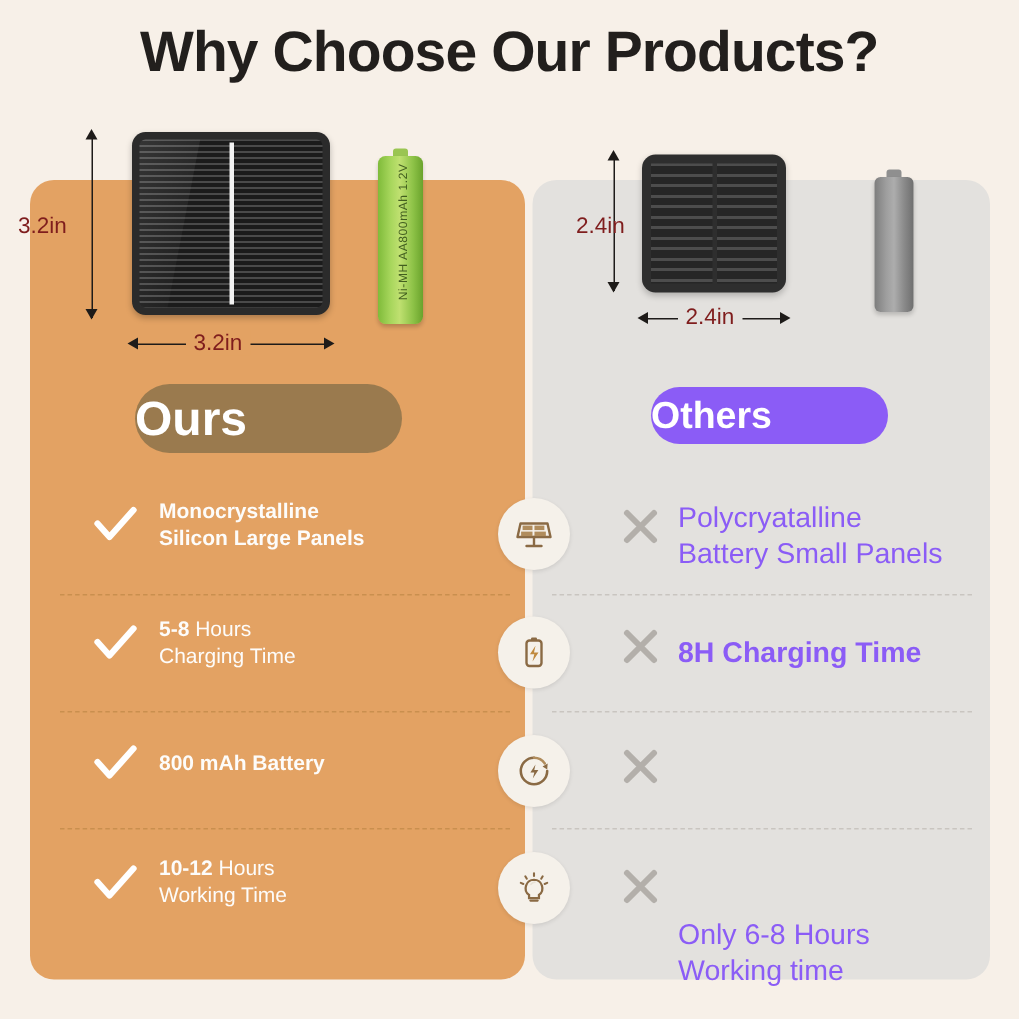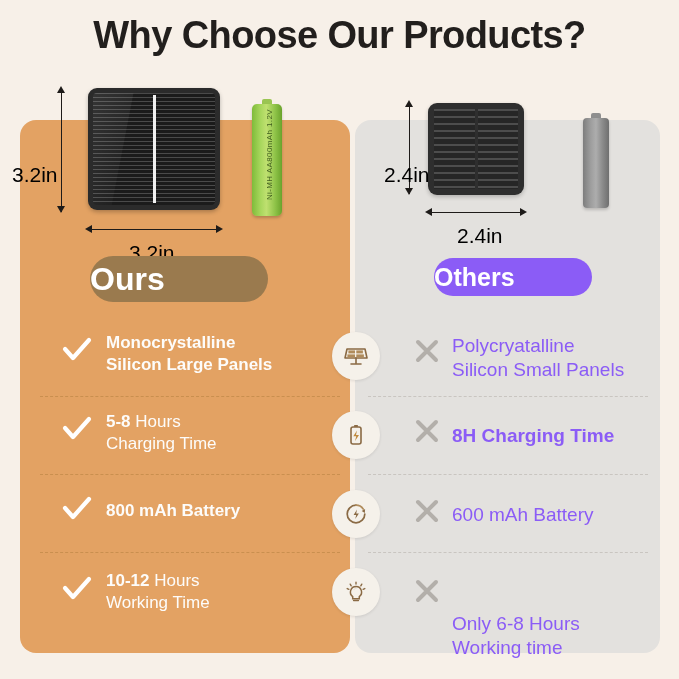--- a/index.html
+++ b/index.html
@@ -87,21 +87,21 @@
     position:absolute;left:0;top:5px;width:26px;height:90px;border-radius:4px;
     background:linear-gradient(to right,#7d7d7d 0%,#9e9e9e 30%,#adadad 50%,#8a8a8a 76%,#6f6f6f 100%);
     box-shadow:0 2px 3px rgba(0,0,0,.18);
   }
   .obatt-cap{
     position:absolute;left:8px;top:0px;width:10px;height:7px;
     background:#8f8f8f;border-radius:2px 2px 0 0;
   }
 
   
-  .dim-label{position:absolute;font-size:21px;color:#000000;white-space:nowrap;margin-top:21px;}
+  .dim-label{position:absolute;font-size:15px;color:#7f1d1d;white-space:nowrap;}
   .dimline{position:absolute;background:#1e1b19;}
   .v-line{width:1.3px;}
   .h-line{height:1.3px;}
   .arrow{position:absolute;width:0;height:0;}
   .arw-up{border-left:4.5px solid transparent;border-right:4.5px solid transparent;border-bottom:7px solid #1e1b19;}
   .arw-down{border-left:4.5px solid transparent;border-right:4.5px solid transparent;border-top:7px solid #1e1b19;}
   .arw-left{border-top:4.5px solid transparent;border-bottom:4.5px solid transparent;border-right:7px solid #1e1b19;}
   .arw-right{border-top:4.5px solid transparent;border-bottom:4.5px solid transparent;border-left:7px solid #1e1b19;}
 
   
@@ -110,21 +110,21 @@
     color:#ffffff;font-weight:bold;
   }
   .pill-ours{left:90px;top:256px;width:178px;height:46px;background:#9a7a4e;font-size:32px;}
   .pill-others{left:434px;top:258px;width:158px;height:38px;background:#8b5cf6;font-size:25px;}
   .row-sep-l{position:absolute;left:40px;width:300px;border-top:1.4px dashed #c98f4f;}
   .row-sep-r{position:absolute;left:368px;width:280px;border-top:1.4px dashed #c9c5c0;}
 
   .mark{position:absolute;width:34px;height:34px;}
   .mark svg{width:34px;height:34px;display:block;}
   .feat-text{position:absolute;line-height:1.28;}
-  .feat-ours{color:#fdfcfa;font-size:17px;}
+  .feat-ours{color:#fdfcfa;font-size:14px;}
   .feat-ours b{font-weight:bold;}
   .feat-others{color:#8b5cf6;font-size:19px;}
 
   
   .iconcircle{
     position:absolute;width:48px;height:48px;border-radius:50%;
     background:#f5f1ea;display:flex;align-items:center;justify-content:center;
     box-shadow:0 1px 3px rgba(0,0,0,.10);
   }
   .iconcircle svg{display:block;}
@@ -218,21 +218,21 @@
     </svg>
   </div>
 
   <div class="mark" style="left:410px;top:334px;">
     <svg viewBox="0 0 34 34">
         <path d="M8 8 L26 26 M26 8 L8 26" stroke="#b3afaa" stroke-width="4" fill="none" stroke-linecap="round"></path>
       </svg>
   </div>
   <div class="feat-text feat-others" style="left:452px;top:334px;">
     <span>Polycryatalline</span><br>
-    <span>Silicon Small Panels</span>
+    <span>Battery Small Panels</span>
   </div>
 
   <div class="mark" style="left:60px;top:412px;">
     <svg viewBox="0 0 34 34">
         <path d="M5 16 L13 25 L29 7" stroke="#ffffff" stroke-width="4.2" fill="none" stroke-linecap="round" stroke-linejoin="round"></path>
       </svg>
   </div>
   <div class="feat-text feat-ours" style="left:106px;top:411px;">
     <b>5-8</b><span> Hours</span><br>
     <span>Charging Time</span>
@@ -271,23 +271,20 @@
       <path d="M21.8 12 l0.3 -4 l-3.4 2 Z" fill="#8a6a44"></path>
       <path d="M14 8.6 L10.6 14 h2.6 L12.2 18 l3.7 -5.6 h-2.7 Z" fill="#8a6a44"></path>
     </svg>
   </div>
 
   <div class="mark" style="left:410px;top:494px;">
     <svg viewBox="0 0 34 34">
         <path d="M8 8 L26 26 M26 8 L8 26" stroke="#b3afaa" stroke-width="4" fill="none" stroke-linecap="round"></path>
       </svg>
   </div>
-  <div class="feat-text feat-others" style="left:452px;top:503px;">
-    <span>600 mAh Battery</span>
-  </div>
 
   <div class="mark" style="left:60px;top:572px;">
     <svg viewBox="0 0 34 34">
         <path d="M5 16 L13 25 L29 7" stroke="#ffffff" stroke-width="4.2" fill="none" stroke-linecap="round" stroke-linejoin="round"></path>
       </svg>
   </div>
   <div class="feat-text feat-ours" style="left:106px;top:570px;">
     <b>10-12</b><span> Hours</span><br>
     <span>Working Time</span>
   </div>

